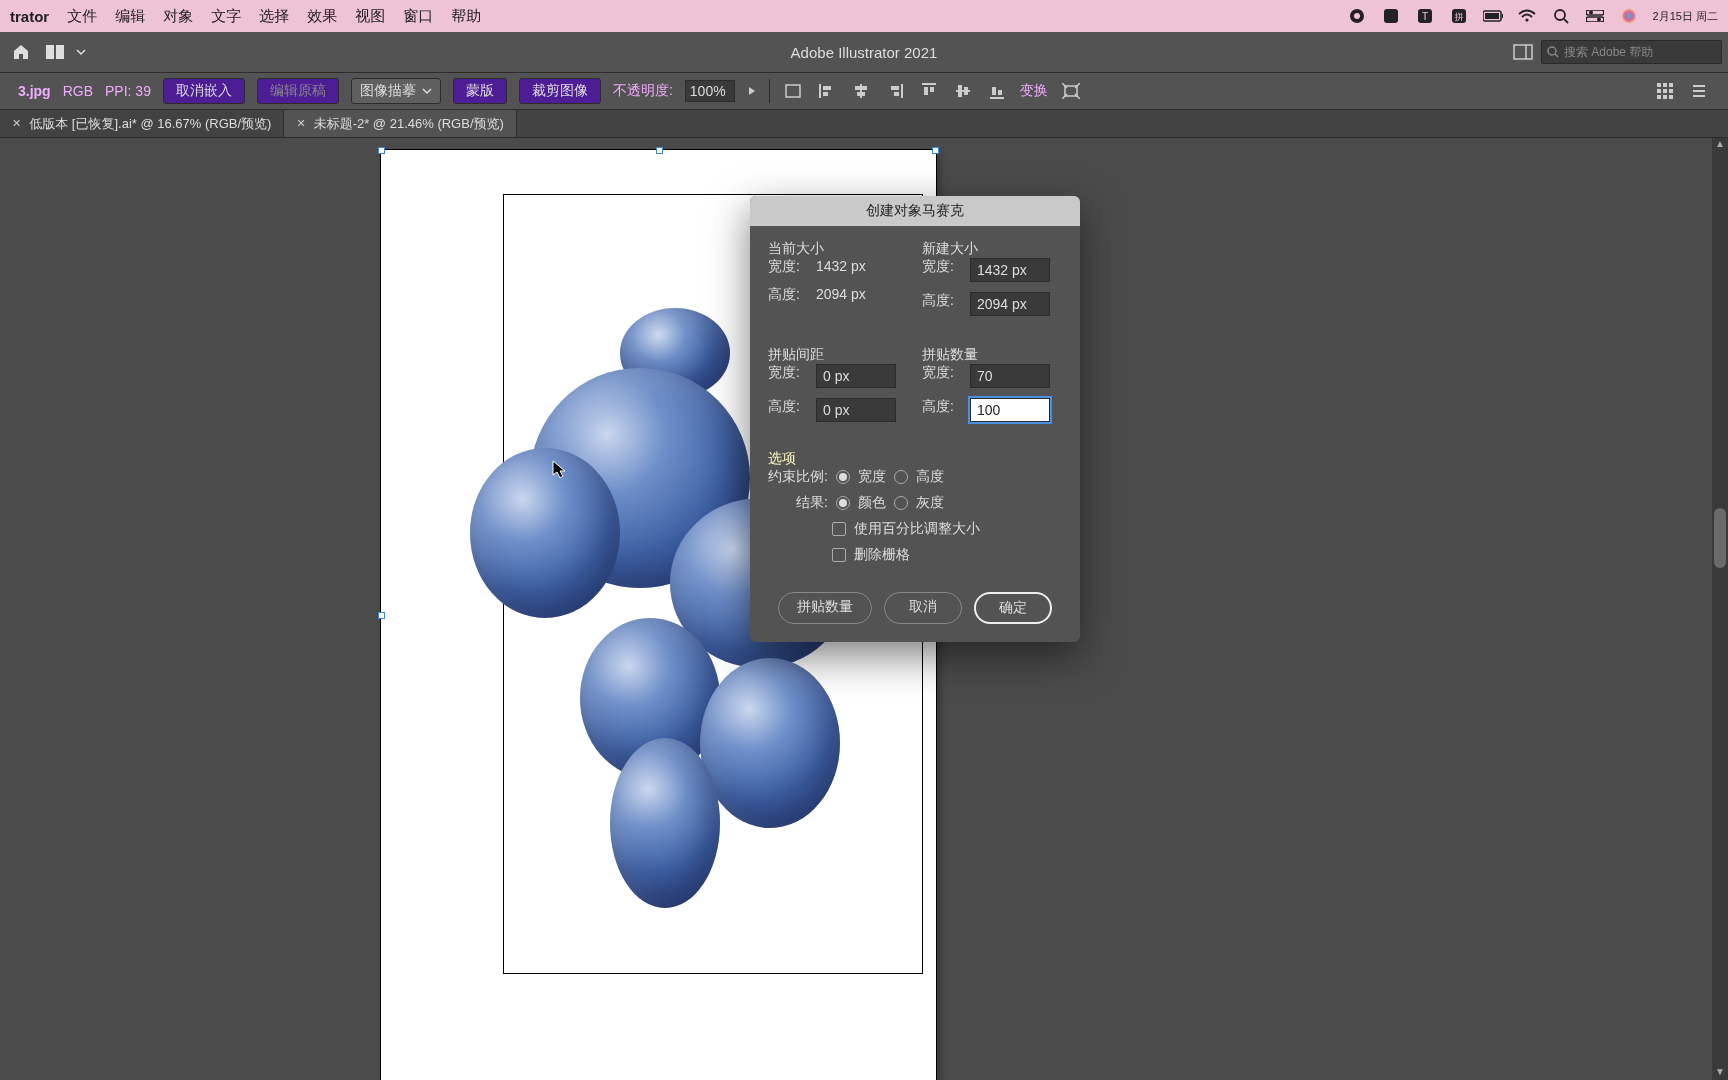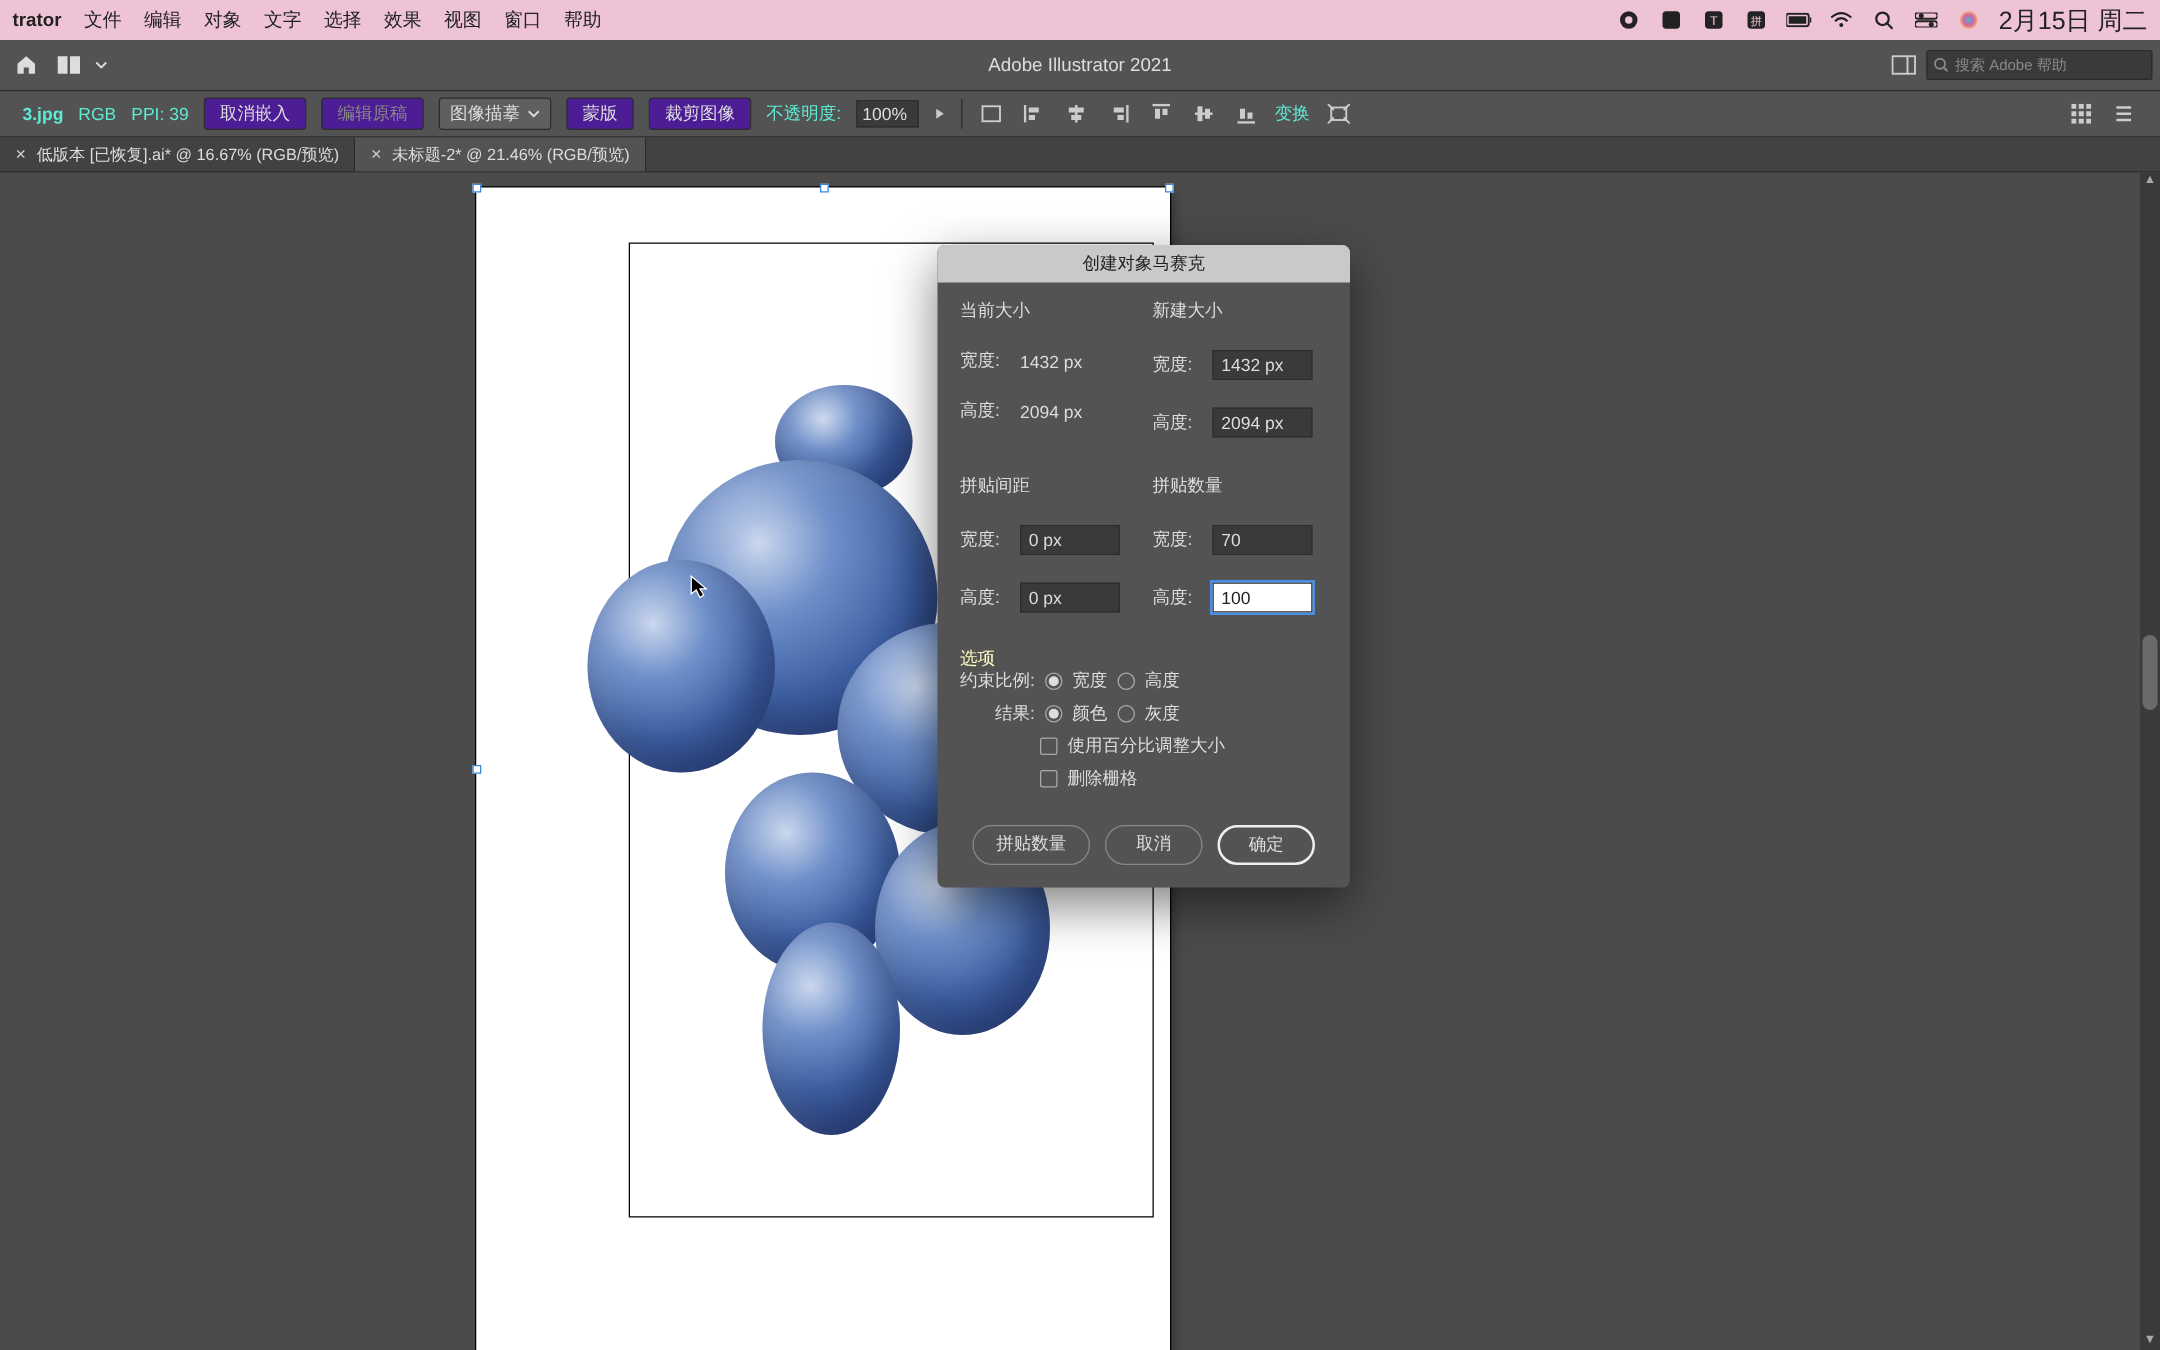--- a/index.html
+++ b/index.html
@@ -4,33 +4,33 @@
   <style>
     * { margin: 0; padding: 0; box-sizing: border-box; font-family: "PingFang SC", "Microsoft YaHei", sans-serif; }
     body { width: 1728px; height: 1080px; overflow: hidden; background: #444; position: relative; }
 
     
     .mac-menubar { height: 32px; background: #efc3d6; display: flex; align-items: center; padding: 0 10px; font-size: 15px; color: #222; }
     .mac-menubar .app-name { font-weight: 600; margin-right: 18px; }
     .mac-menubar .menu-item { margin-right: 18px; cursor: default; }
     .mac-menubar .spacer { flex: 1; }
     .mac-menubar .sys-icon { width: 20px; height: 20px; margin-left: 14px; display:flex; align-items:center; justify-content:center; }
-    .mac-menubar .date { margin-left: 14px; font-size: 20px; }
+    .mac-menubar .date { margin-left: 14px; font-size: 11px; }
 
     
     .app-titlebar { height: 40px; background: #535353; display: flex; align-items: center; color: #ddd; font-size: 15px; position: relative; }
     .app-titlebar .home { width: 30px; height: 30px; display:flex; align-items:center; justify-content:center; margin-left:6px;}
     .app-titlebar .arrange { width: 40px; margin-left: 10px; display:flex; align-items:center;}
     .app-titlebar .title { position: absolute; left: 50%; transform: translateX(-50%); }
     .app-titlebar .right-icons { margin-left: auto; display:flex; align-items:center; gap:8px; padding-right:6px;}
     .app-titlebar .search-box { background:#3a3a3a; border:1px solid #2a2a2a; height:24px; width:181px; display:flex; align-items:center; padding:0 4px; font-size:12px; color:#888; border-radius:2px;}
 
     
     .control-bar { height: 38px; background: #535353; border-bottom:1px solid #2c2c2c; border-top:1px solid #2c2c2c; display: flex; align-items: center; padding: 0 18px; gap: 12px; color:#ddd; font-size:14px; }
-    .control-bar .lbl { color: #5eead4; }
+    .control-bar .lbl { color: #f0abfc; }
     .control-bar .btn { background:#4c1d95; border:1px solid #2c2c2c; padding:3px 12px; color:#ddd; font-size:14px; border-radius:3px; cursor:default;}
     .control-bar .btn.disabled { color:#888; }
     .control-bar .dropdown { background:#5f5f5f; border:1px solid #2c2c2c; padding:3px 8px; display:flex; align-items:center; gap:6px; border-radius:3px;}
     .control-bar .opacity-input { background:#3a3a3a; border:1px solid #2c2c2c; color:#ddd; padding:2px 4px; width:50px; font-size:14px; height:22px;}
     .control-bar .divider { width:1px; height:24px; background:#2c2c2c; }
     .control-bar .icon-btn { width:22px; height:22px; display:flex; align-items:center; justify-content:center; color:#ccc;}
     .control-bar .right-spacer { flex:1; }
 
     
     .doc-tabs { height: 28px; background: #424242; display: flex; align-items: stretch; color:#ddd; font-size:13px; border-bottom:1px solid #2c2c2c;}
@@ -61,21 +61,21 @@
 
     .cursor-pointer{ position:absolute; left:552px; top:322px; width:14px; height:20px; }
 
     
     .dialog { position:absolute; left:750px; top:196px; width:330px; background:#535353; color:#ddd; border-radius:6px; box-shadow: 0 14px 40px rgba(0,0,0,.5); font-size:14px; }
     .dialog .dlg-title { height:30px; background:#c9c9c9; color:#222; border-radius:6px 6px 0 0; display:flex; align-items:center; justify-content:center; font-size:14px;}
     .dialog .section { padding: 12px 18px 6px 18px; }
     .dialog .section .sect-label { color:#fef9c3; margin-bottom: 0; display:block; }
     .dialog .cols { display:flex; gap:14px; padding: 14px 18px 6px 18px;}
     .dialog .col { flex:1; }
-    .dialog .row { display:flex; align-items:center; margin-bottom:10px; gap:6px;margin-top:22px; }
+    .dialog .row { display:flex; align-items:flex-start; margin-bottom:10px; gap:6px; }
     .dialog .row .k { width:42px; text-align:left; color:#ddd; }
     .dialog .row .v { color:#ddd; }
     .dialog input.text { background:#3a3a3a; border:1px solid #2c2c2c; color:#ddd; padding:3px 6px; width:80px; font-size:14px; height:24px;}
     .dialog input.text.focused { outline:2px solid #4a90e2; background:#fff; color:#222;}
     .dialog .radio, .dialog .check { width:14px; height:14px; border:1px solid #aaa; display:inline-block; border-radius:50%; position:relative; }
     .dialog .radio.on::after { content:""; position:absolute; left:2px; top:2px; width:8px; height:8px; background:#ddd; border-radius:50%;}
     .dialog .check { border-radius:2px; }
     .dialog .opt-line { display:flex; align-items:center; gap:8px; margin-bottom:8px; padding-left:0;}
     .dialog .opt-indent { padding-left: 64px; }
     .dialog .btn-row { display:flex; gap:12px; justify-content:center; padding: 14px 18px 18px 18px; }

